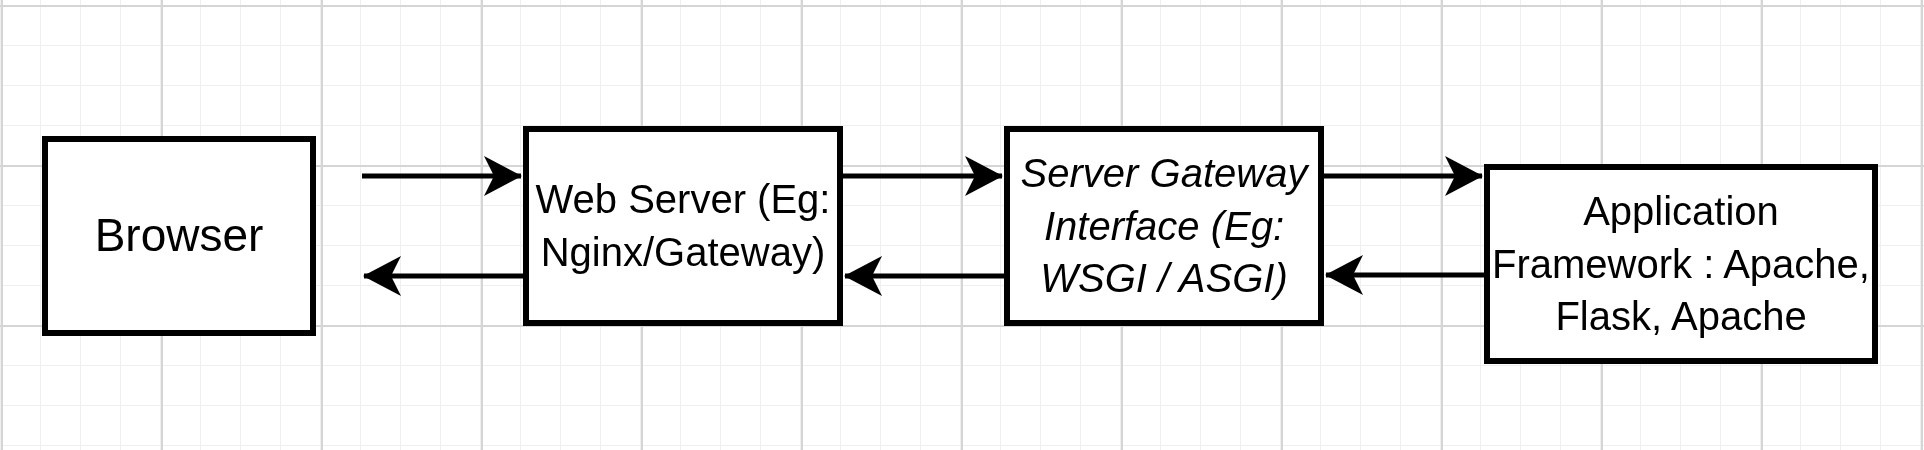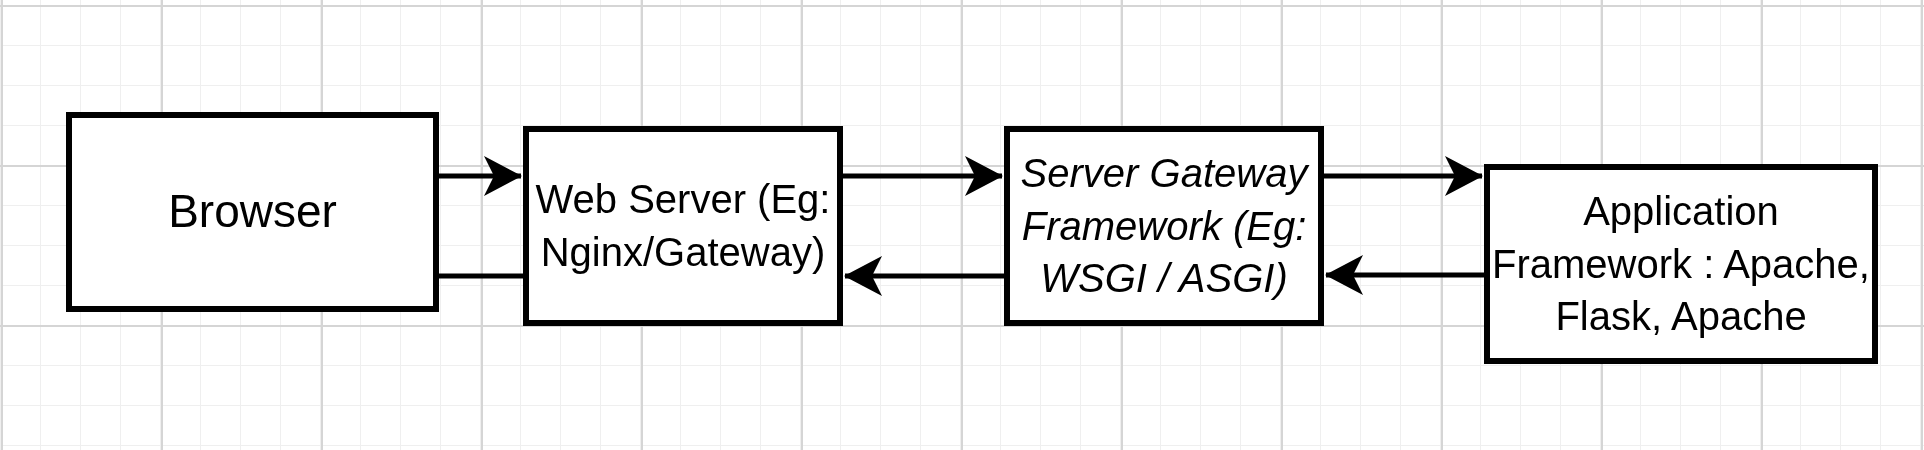--- a/index.html
+++ b/index.html
@@ -44,23 +44,23 @@
     justify-content: center;
     align-items: center;
     text-align: center;
     color: #000000;
     cursor: default;
   }
   .node .tline {
     white-space: nowrap;
   }
   .node-browser {
-    left: 42px;  top: 112px;
-    width: 373px; height: 200px;
-    font-size: 46px; line-height: 1.2; margin-left: 24px;
+    left: 42px;  top: 136px;
+    width: 274px; height: 200px;
+    font-size: 46px; line-height: 1.2;
   }
   .node-web-server {
     left: 523px; top: 126px;
     width: 320px; height: 200px;
     font-size: 40px; line-height: 1.32; justify-content: center;
   }
   .node-sgi {
     left: 1004px; top: 126px;
     width: 320px; height: 200px;
     font-size: 40px; line-height: 1.32; font-style: italic;
@@ -94,21 +94,21 @@
     <div class="tline">Browser</div>
   </div>
 
   <div class="node node-web-server">
     <div class="tline">Web Server (Eg:</div>
     <div class="tline">Nginx/Gateway)</div>
   </div>
 
   <div class="node node-sgi">
     <div class="tline">Server Gateway</div>
-    <div class="tline">Framework (Eg:</div>
+    <div class="tline">Interface (Eg:</div>
     <div class="tline">WSGI / ASGI)</div>
   </div>
 
   <div class="node node-app-framework">
     <div class="tline">Application</div>
     <div class="tline">Framework : Apache,</div>
     <div class="tline">Flask, Apache</div>
   </div>
 
 </div>

